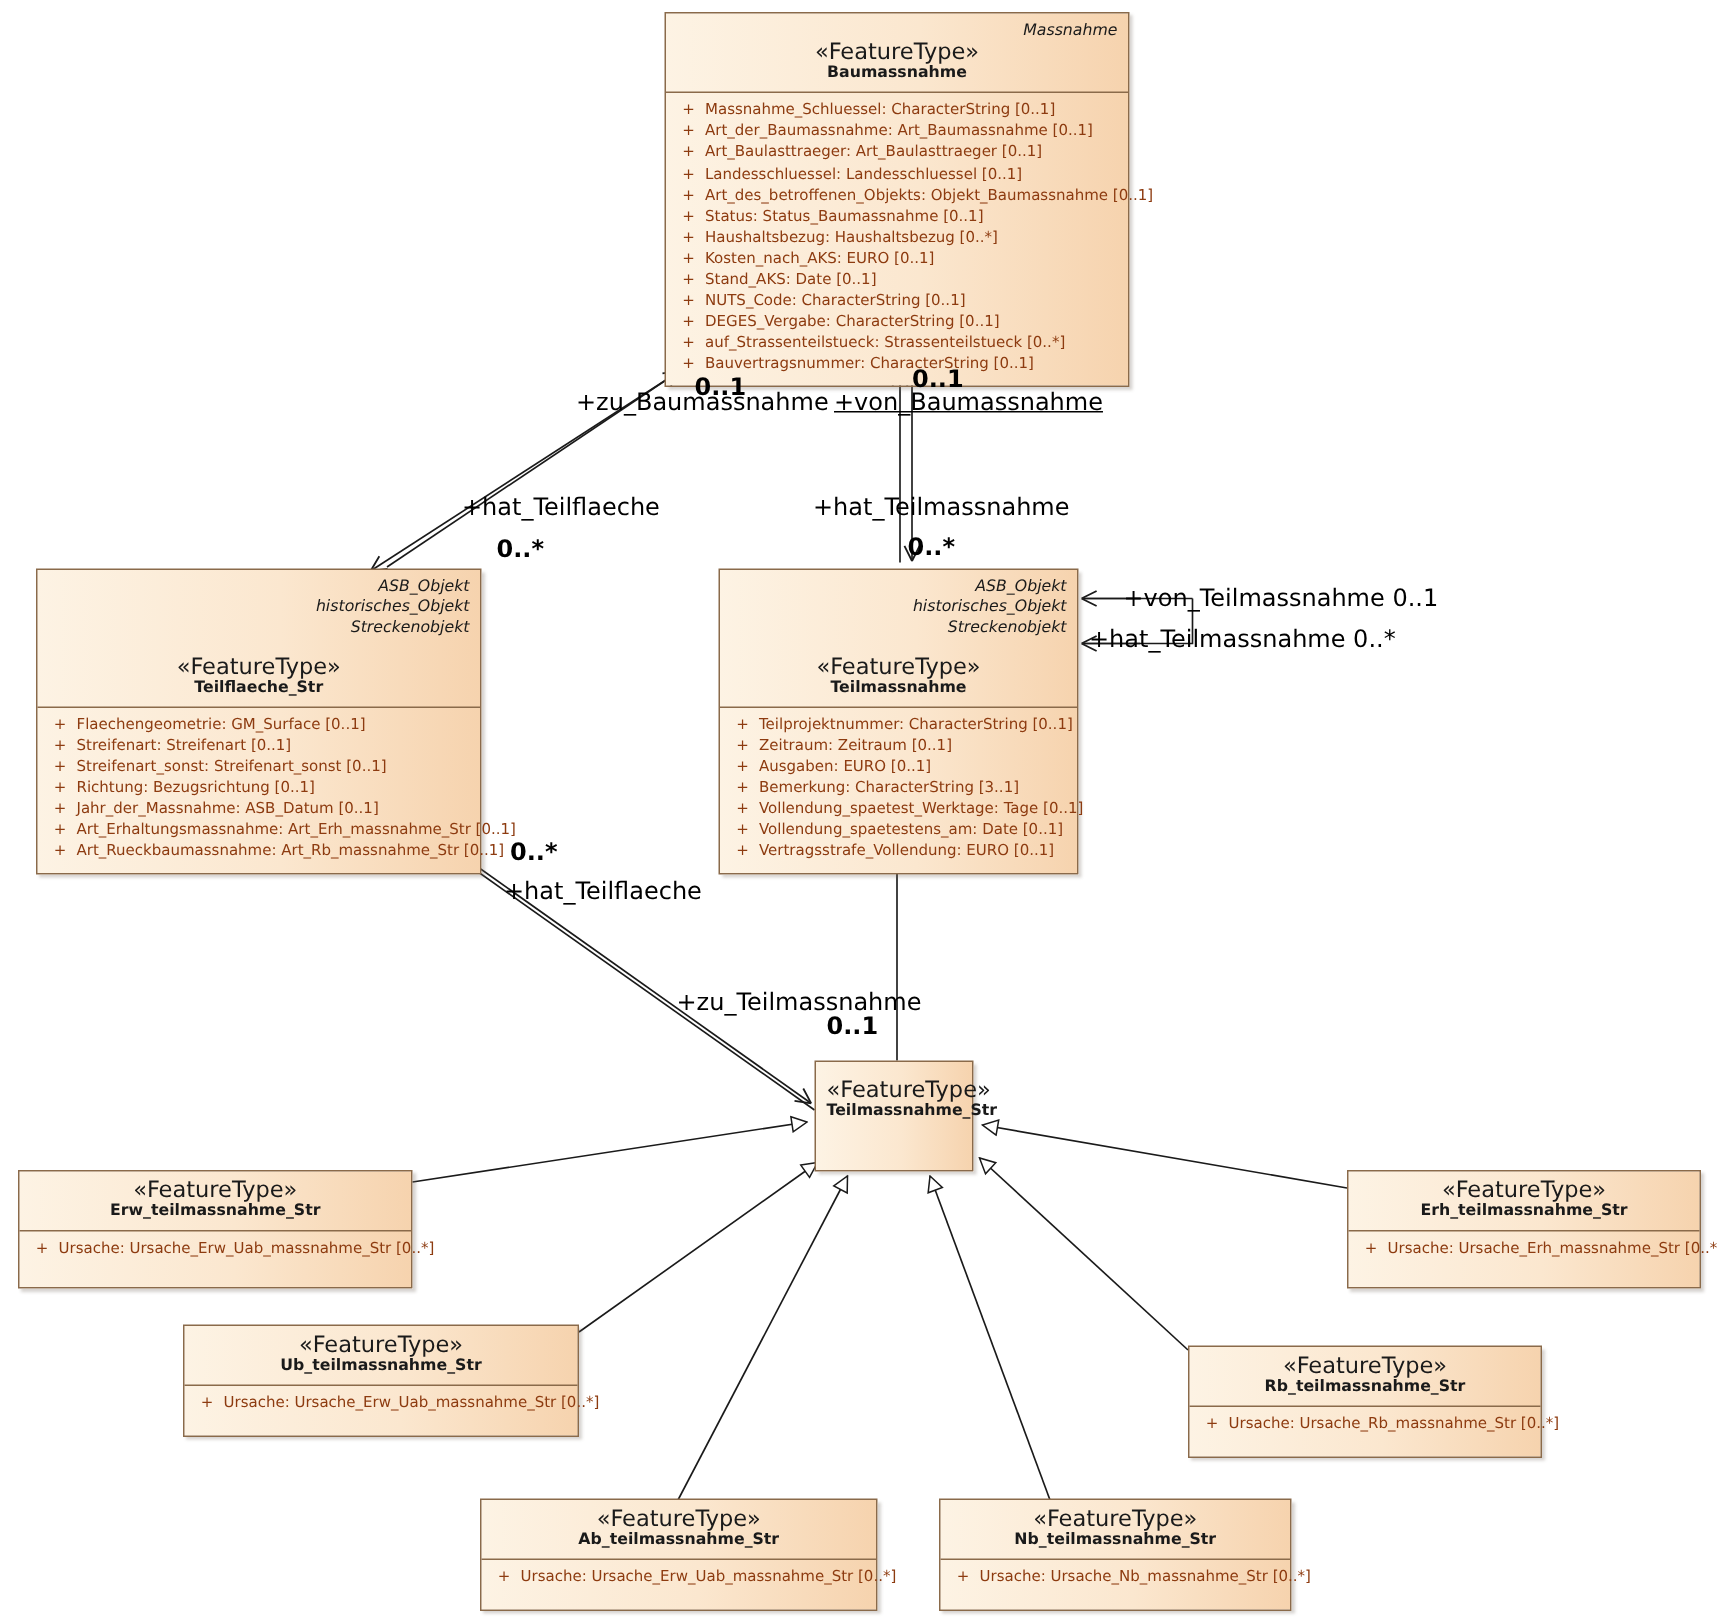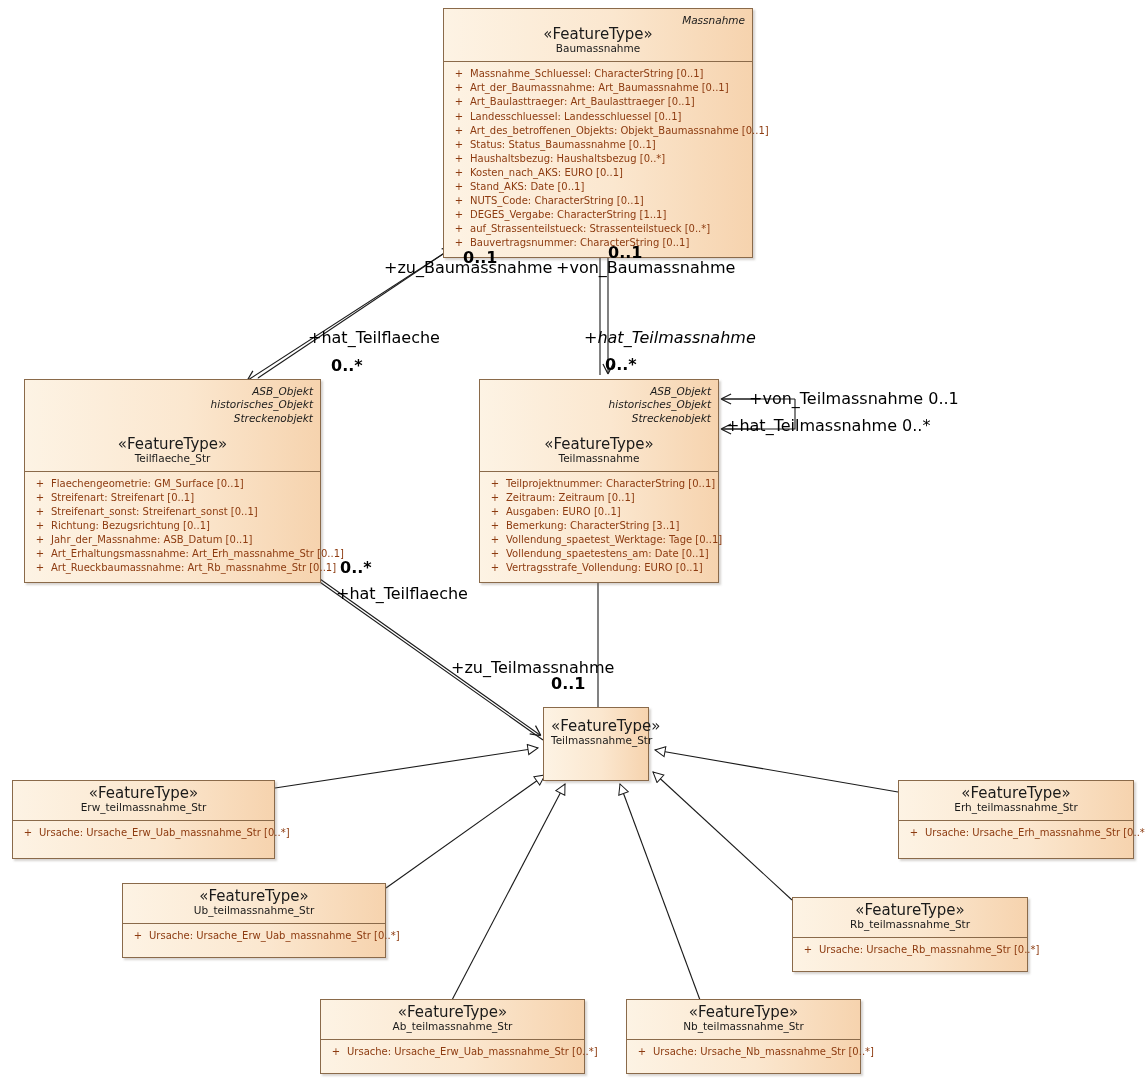--- a/index.html
+++ b/index.html
@@ -45,21 +45,21 @@
   }
   .stereo {
     text-align: center;
     font-size: 15px;
     color: #1a1a1a;
     line-height: 14px;
   }
   .cname {
     text-align: center;
     font-size: 10.5px;
-    font-weight: normal;
+    font-weight: bold;
     color: #1a1a1a;
     line-height: 14px;
   }
   .attrs {
     padding: 5px 4px 6px 4px;
   }
   .attr {
     font-size: 10px;
     color: #8d3b10;
     line-height: 14.1px;
@@ -169,21 +169,21 @@
       <div class="attr">
           <span class="vis">+</span>
           <span>Stand_AKS: Date [0..1]</span>
         </div>
       <div class="attr">
           <span class="vis">+</span>
           <span>NUTS_Code: CharacterString [0..1]</span>
         </div>
       <div class="attr">
           <span class="vis">+</span>
-          <span>DEGES_Vergabe: CharacterString [1..1]</span>
+          <span>DEGES_Vergabe: CharacterString [0..1]</span>
         </div>
       <div class="attr">
           <span class="vis">+</span>
           <span>auf_Strassenteilstueck: Strassenteilstueck [0..*]</span>
         </div>
       <div class="attr">
           <span class="vis">+</span>
           <span>Bauvertragsnummer: CharacterString [0..1]</span>
         </div>
     </div>
@@ -353,24 +353,24 @@
         </div>
     </div>
   </div>
 
   <div class="edge-label" style="left:365px; top:262px;margin-left:19px;">+zu_Baumassnahme</div>
   <div class="edge-label b" style="left:463px; top:252px;">0..1</div>
 
   <div class="edge-label" style="left:308px; top:332px;">+hat_Teilflaeche</div>
   <div class="edge-label b" style="left:331px; top:360px;">0..*</div>
 
-  <div class="edge-label" style="left:556px; top:262px;">+von_Baumassnahme</div>
+  <div class="edge-label" style="left:556px; top:262px;text-decoration:underline;">+von_Baumassnahme</div>
   <div class="edge-label b" style="left:608px; top:247px;">0..1</div>
 
-  <div class="edge-label" style="left:584px; top:332px;font-style:italic;">+hat_Teilmassnahme</div>
+  <div class="edge-label" style="left:542px; top:332px;">+hat_Teilmassnahme</div>
   <div class="edge-label b" style="left:605px; top:359px;">0..*</div>
 
   <div class="edge-label" style="left:749px; top:393px;">+von_Teilmassnahme 0..1</div>
   <div class="edge-label" style="left:726px; top:420px;">+hat_Teilmassnahme 0..*</div>
 
   <div class="edge-label b" style="left:340px; top:562px;">0..*</div>
   <div class="edge-label" style="left:336px; top:588px;">+hat_Teilflaeche</div>
 
   <div class="edge-label" style="left:451px; top:662px;">+zu_Teilmassnahme</div>
   <div class="edge-label b" style="left:551px; top:678px;">0..1</div>

